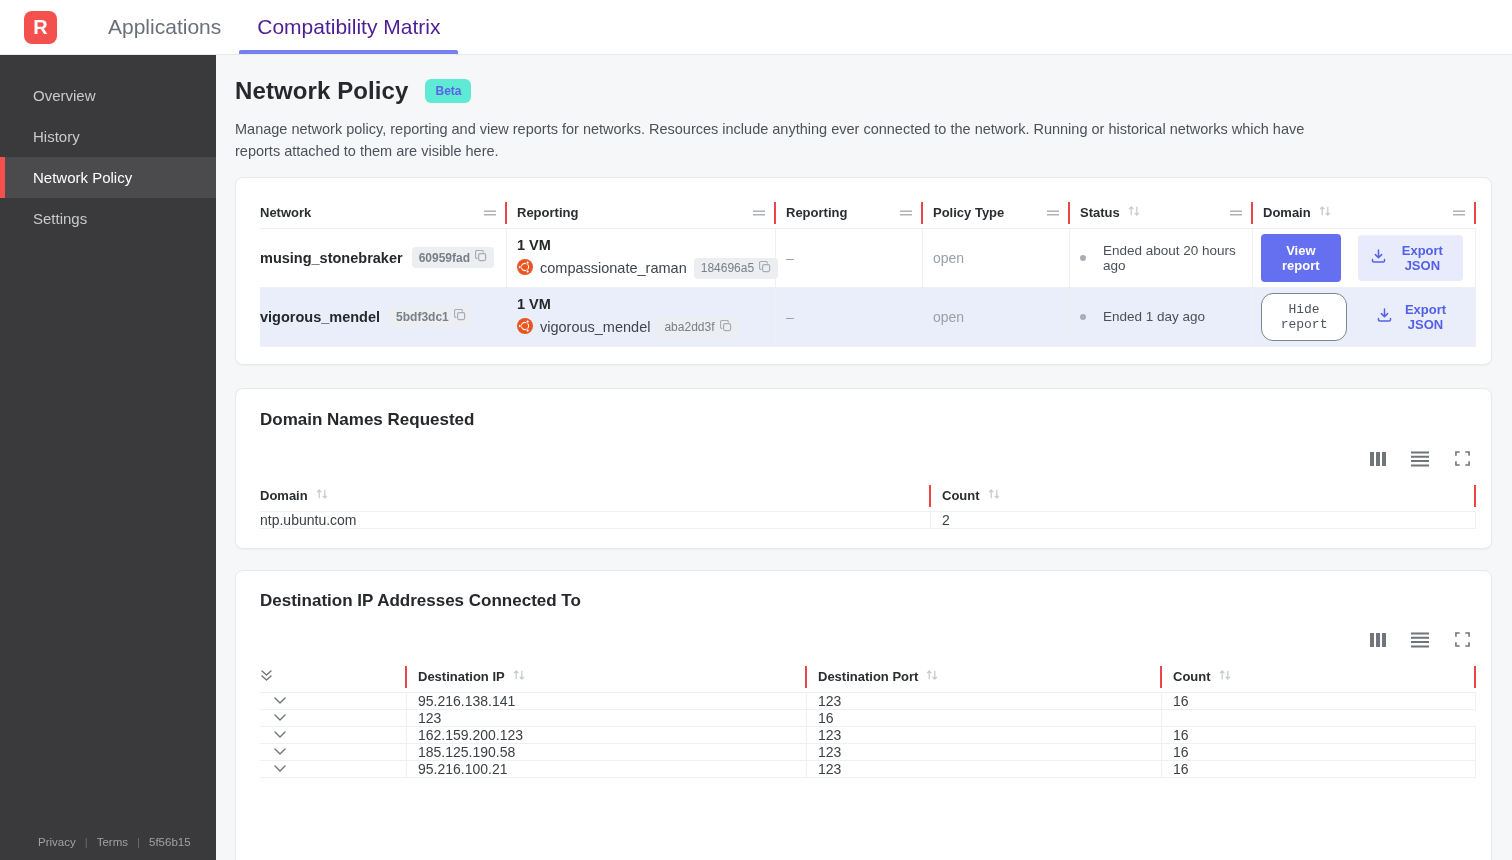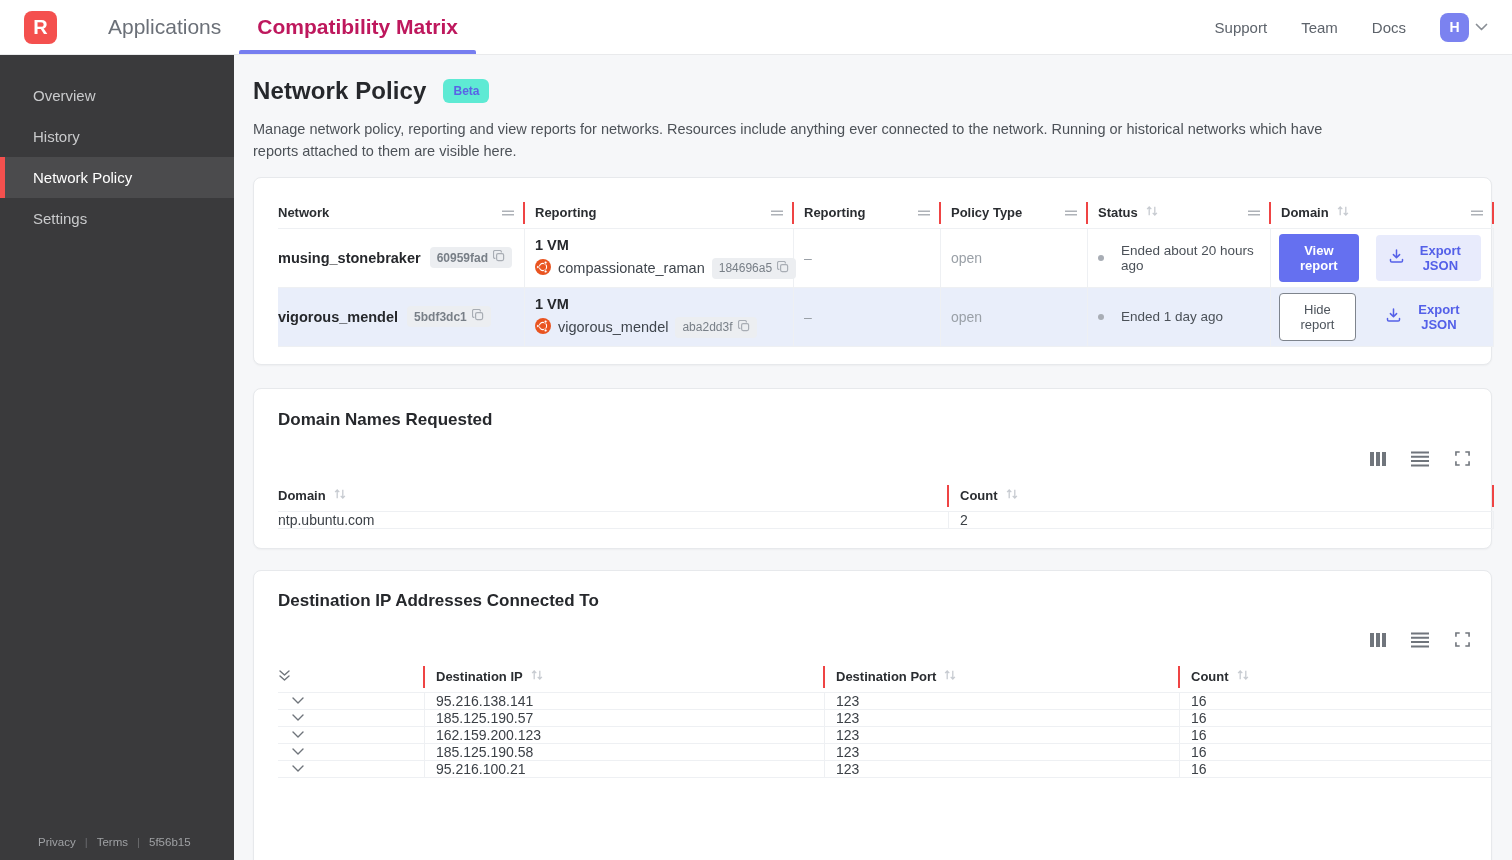--- a/index.html
+++ b/index.html
@@ -4,30 +4,30 @@
 <style>
   * { margin:0; padding:0; box-sizing:border-box; }
   html,body { width:1512px; height:860px; overflow:hidden; }
   body { font-family:"Liberation Sans","DejaVu Sans",sans-serif; background:#f6f7f9; color:#2a2d31; }
 
   
   .topnav { height:55px; background:#fff; border-bottom:1px solid #e9eaec; display:flex; align-items:center; position:relative; z-index:5; }
   .logo { width:33px; height:33px; background:#f4504e; border-radius:8px; color:#fff; font-weight:700; font-size:20px; display:flex; align-items:center; justify-content:center; margin-left:24px; }
   .nav-tabs { display:flex; height:100%; margin-left:33px; }
   .nav-tab { display:flex; align-items:center; padding:0 18px; font-size:21px; color:#6b7078; position:relative; cursor:pointer; }
-  .nav-tab.active { color:#be185d; font-weight:700; }
+  .nav-tab.active { color:#4c1d95; font-weight:400; }
   .nav-tab.active::after { content:""; position:absolute; left:0; right:0; bottom:0; height:4px; background:#767ef0; border-radius:2px 2px 0 0; }
   .nav-right { margin-left:auto; display:flex; align-items:center; gap:34px; padding-right:24px; }
   .nav-link { font-size:15px; color:#5d636b; cursor:pointer; }
   .avatar-wrap { display:flex; align-items:center; gap:6px; cursor:pointer; }
   .avatar { width:29px; height:29px; border-radius:8px; background:#7b82f0; color:#fff; font-size:14px; font-weight:600; display:flex; align-items:center; justify-content:center; }
 
   
   .shell { display:flex; height:805px; }
-  .sidebar { width:234px; background:#3a3a3c; flex-shrink:0; display:flex; flex-direction:column; padding-top:20px; }
+  .sidebar { width:216px; background:#3a3a3c; flex-shrink:0; display:flex; flex-direction:column; padding-top:20px; }
   .side-item { height:41px; display:flex; align-items:center; padding-left:28px; font-size:15px; color:#c9cacc; cursor:pointer; border-left:5px solid transparent; }
   .side-item.active { background:#4b4b4d; color:#fff; border-left-color:#f4504e; }
   .side-footer { margin-top:auto; padding:0 0 12px 38px; font-size:11.5px; color:#9fa1a4; display:flex; gap:9px; align-items:center; }
   .side-footer .sep { color:#6a6b6e; }
   .side-footer span { cursor:pointer; }
   .side-footer .ver { cursor:default; }
 
   
   .main { flex:1; overflow:hidden; padding:22px 20px 0 19px; }
   .title-row { display:flex; align-items:center; gap:17px; }
@@ -59,52 +59,39 @@
   .pill { background:#eceef1; color:#787f87; font-size:12px; padding:3px 7px; border-radius:4px; display:inline-flex; align-items:center; gap:5px; white-space:nowrap; }
   .net-cell { gap:9px; font-weight:700; color:#26282c; font-size:14.5px; }
   .res-cell { flex-direction:column; align-items:flex-start; justify-content:center; gap:5px; padding:8px 12px 8px 10px; }
   .res-top { font-weight:700; font-size:14.5px; color:#26282c; }
   .res-line { display:flex; align-items:center; gap:7px; font-size:14.5px; color:#3f454c; }
   .status-cell { gap:17px; font-size:13.5px; color:#4b5158; padding-left:10px; }
   .dot { width:6px; height:6px; border-radius:50%; background:#a8adb5; flex-shrink:0; }
   .row-selected { background:#e9eefa; }
 
   .btn-primary { background:#6570f0; color:#fff; border:none; font-size:13px; font-weight:700; padding:9px 13px; border-radius:4px; cursor:pointer; font-family:inherit; }
-  .btn-outline { background:#fff; color:#4d545c; border:1px solid #7e848d; font-size:13px; font-weight:400; padding:8px 12px; border-radius:4px; cursor:pointer; font-family:Liberation Sans, sans-serif;text-align:center; }
+  .btn-outline { background:#fff; color:#4d545c; border:1px solid #7e848d; font-size:13px; font-weight:400; padding:8px 12px; border-radius:12px; cursor:pointer; font-family:Liberation Mono, monospace;text-align:center; }
   .btn-export { background:#e8ebfc; color:#5460e8; border:none; font-size:13px; font-weight:700; padding:8px 13px; border-radius:4px; cursor:pointer; display:inline-flex; align-items:center; gap:9px; font-family:inherit; }
   .report-cell { gap:17px; padding-left:8px; }
 
   .card-title { font-size:17px; font-weight:700; color:#26282c; }
   .tool-row { display:flex; justify-content:flex-end; gap:20px; margin:20px 2px 13px 0; }
   .tool-btn { width:22px; height:18px; display:flex; align-items:center; justify-content:center; cursor:pointer; }
 
   .chev-cell { justify-content:flex-start; padding-left:14px; }
   svg { flex-shrink:0; }
 </style>
 </head>
 <body>
 
 <div class="topnav">
   <div class="logo">R</div>
   <div class="nav-tabs">
     <div class="nav-tab">Applications</div>
     <div class="nav-tab active">Compatibility Matrix</div>
-  </div>
-  <div class="nav-right">
-    <span class="nav-link">Support</span>
-    <span class="nav-link">Team</span>
-    <span class="nav-link">Docs</span>
-    <div class="avatar-wrap">
-      <div class="avatar">H</div>
-      <span>
-        <svg width="13" height="9" viewBox="0 0 13 9" fill="none">
-            <path d="M1.5 1.5l5 5 5-5" stroke="#8a8f96" stroke-width="1.7" stroke-linecap="round" stroke-linejoin="round"></path>
-          </svg>
-      </span>
-    </div>
   </div>
 </div>
 
 <div class="shell">
 
   <div class="sidebar">
     <div class="side-item">Overview</div>
     <div class="side-item">History</div>
     <div class="side-item active">Network Policy</div>
     <div class="side-item">Settings</div>
@@ -403,23 +390,20 @@
               <span>16</span>
             </div>
         </div>
         <div class="trow grid-ip">
           <div class="td chev-cell">
               <svg width="12" height="8" viewBox="0 0 12 8" fill="none" stroke="#6f747b" stroke-width="1.4" stroke-linecap="round" stroke-linejoin="round">
                 <path d="M1 1l5 5 5-5"></path>
               </svg>
             </div>
           <div class="td" style="padding-left:11px;">
-              <span>185.125.190.57</span>
-            </div>
-          <div class="td" style="padding-left:11px;">
               <span>123</span>
             </div>
           <div class="td" style="padding-left:11px;">
               <span>16</span>
             </div>
         </div>
         <div class="trow grid-ip">
           <div class="td chev-cell">
               <svg width="12" height="8" viewBox="0 0 12 8" fill="none" stroke="#6f747b" stroke-width="1.4" stroke-linecap="round" stroke-linejoin="round">
                 <path d="M1 1l5 5 5-5"></path>

